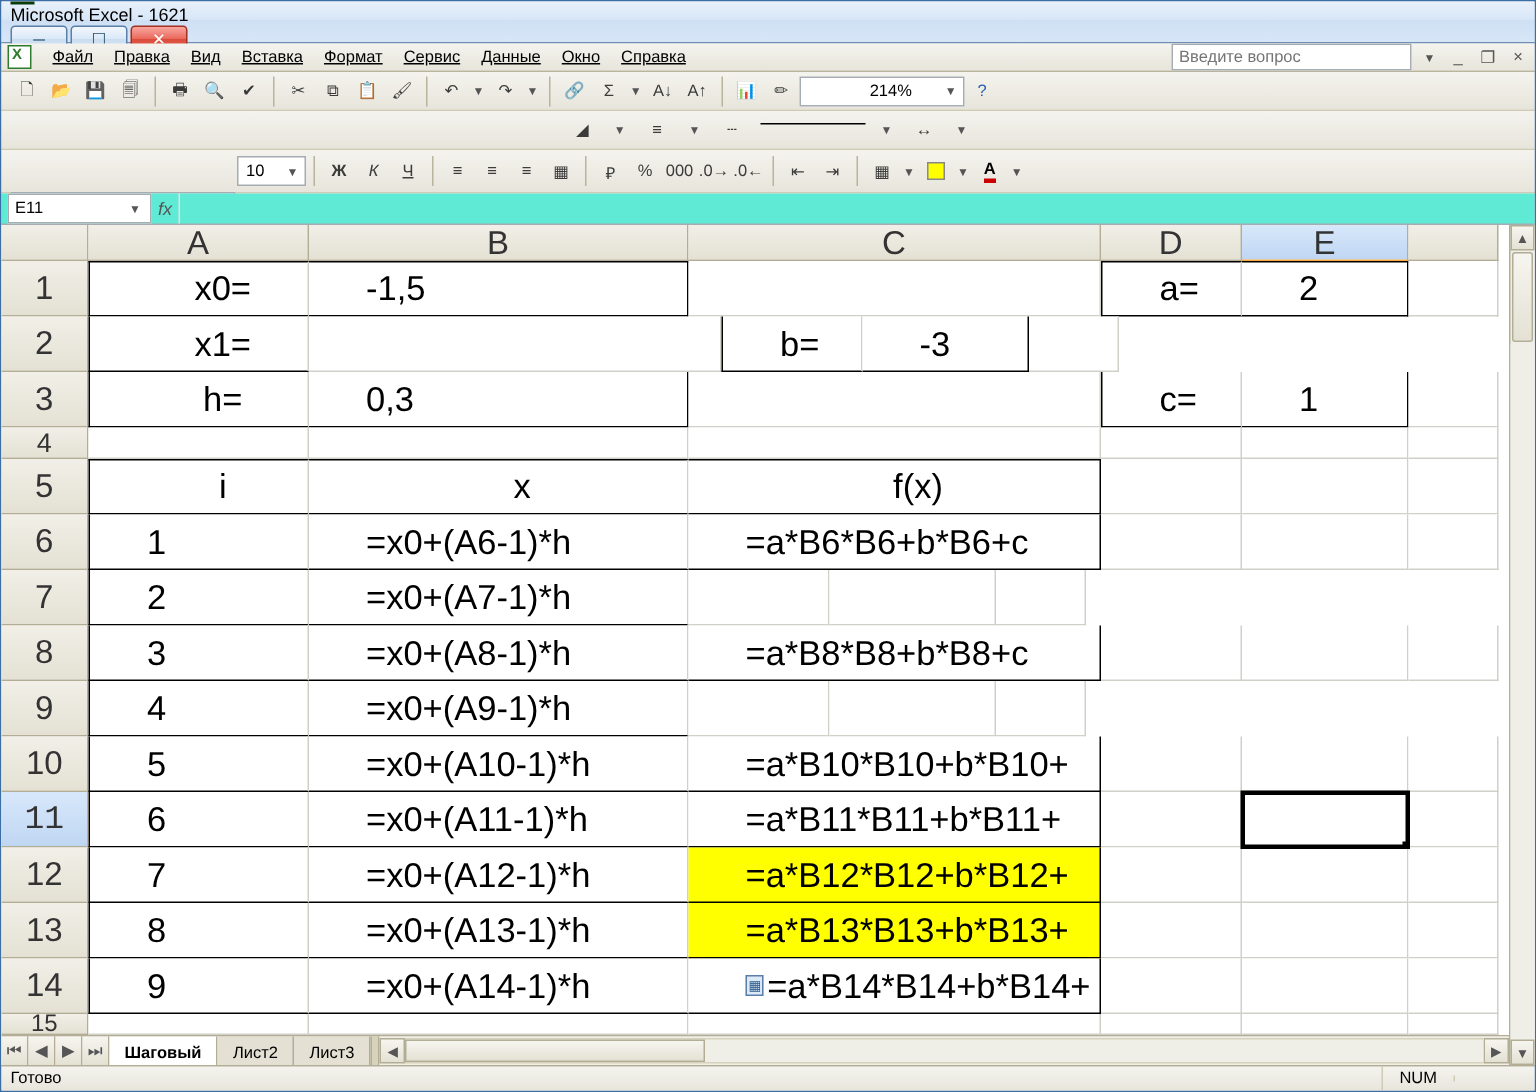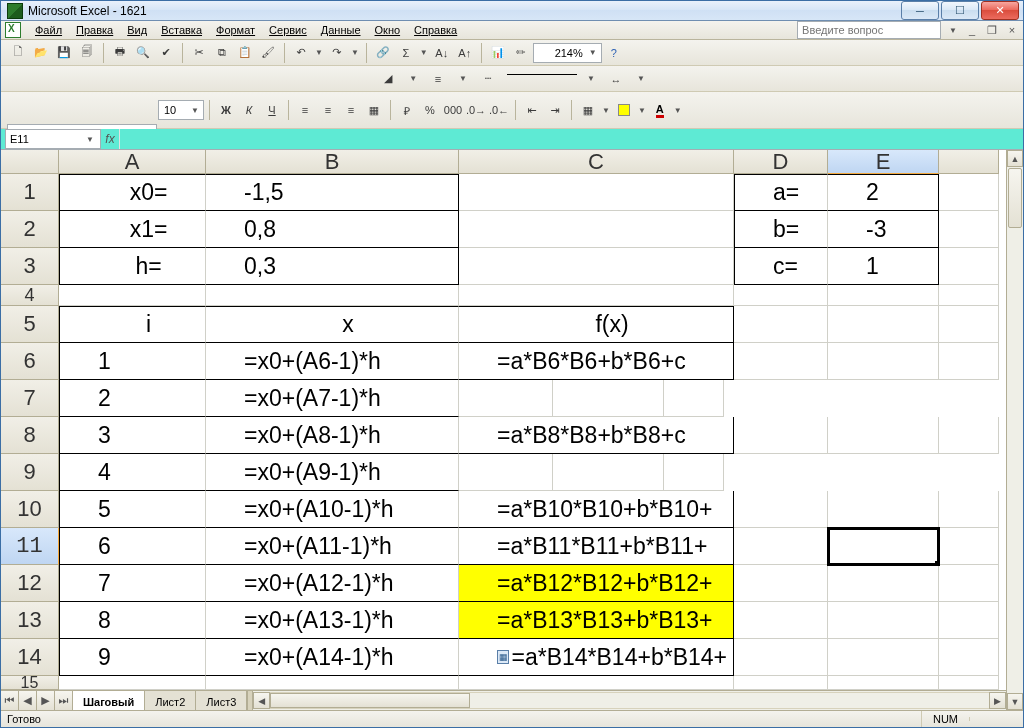--- a/index.html
+++ b/index.html
@@ -1,41 +1,41 @@
 <!DOCTYPE html>
 <html><head>
 <meta charset="utf-8">
 <style>
   * { box-sizing: border-box; margin: 0; padding: 0; }
   html, body { width: 1024px; height: 728px; overflow: hidden; font-family: Tahoma, Arial, sans-serif; font-size: 11px; background: #fff; }
   
   .win { width: 1024px; height: 728px; border: 1px solid #3b6ea5; background: #fff; display: flex; flex-direction: column; }
-  .titlebar { height: 28px; background: linear-gradient(#e9f1fb,#d7e6f7 45%,#cfe0f4 46%,#d7e6f7); border-bottom: 1px solid #6f8eb1; display: flex; align-items: center; padding: 0 4px 0 6px; }
+  .titlebar { height: 28px; background: linear-gradient(#e9f1fb,#d7e6f7 45%,#cfe0f4 46%,#d7e6f7); border-bottom: 1px solid #6f8eb1; display: flex; align-items: flex-start; padding: 0 4px 0 6px; flex-direction: column; }
   .titlebar .appicon { width: 16px; height: 16px; margin-right: 5px; background: linear-gradient(135deg,#2d7c2d 0 50%,#1d5c1d 50% 100%); border: 1px solid #0b3b0b; }
   .titlebar .title { flex: 1; color: #000; font-size: 12px; }
   .winbtns { display:flex; gap:2px; }
   .winbtn { width: 38px; height: 19px; border: 1px solid #5a7fa8; border-radius: 3px; background: linear-gradient(#f2f7fd,#dbe9f7 45%,#c9ddef 46%,#dbe9f7); display:flex; align-items:center; justify-content:center; font-size:11px; color:#29506d; }
   .winbtn.close { background: linear-gradient(#f7a7a0,#ec6b5e 45%,#d94b3b 46%,#ec6b5e); color:#fff; border-color:#a03021; }
   
   .menubar { height: 24px; background: linear-gradient(#f4f3ee,#e7e5db); border-bottom: 1px solid #b9b49c; display:flex; align-items:center; padding: 0 4px; gap:2px; position:relative;}
   .menubar .appicon2 { width:16px; height:16px; margin-right:6px; background:#fff; border:1px solid #2d7c2d; position:relative; }
   .menubar .appicon2::after { content:"X"; color:#2d7c2d; font-weight:bold; font-size:10px; position:absolute; left:2px; top:0; }
   .menuitem { padding: 3px 6px; cursor: default; }
   .menuitem u { }
   .askbox { margin-left:auto; display:flex; align-items:center; gap:6px;}
-  .askinput { width:144px; height:18px; border:1px solid #a5acb2; background:#fff; color:#999; padding:0 4px; font-size:11px; }
+  .askinput { width:160px; height:18px; border:1px solid #a5acb2; background:#fff; color:#999; padding:0 4px; font-size:11px; }
   .mdibtn { width:14px; height:14px; display:flex; align-items:center; justify-content:center; font-size:11px; color:#555;}
   
   .toolbar { background: linear-gradient(#f4f3ee,#e7e5db); border-bottom:1px solid #cfcab3; display:flex; align-items:center; padding:2px 6px; gap:1px; min-height:26px;}
   .tbtn { width:22px; height:22px; display:flex; align-items:center; justify-content:center; border:1px solid transparent; border-radius:2px; color:#3b3b3b; }
   .sep { width:1px; height:20px; background:#b9b49c; margin:0 4px; }
   .combo { height:20px; border:1px solid #a5acb2; background:#fff; display:flex; align-items:center; padding:0 2px 0 5px; font-size:11px;}
   .combo .dd { margin-left:4px; font-size:8px; color:#555;}
   .dd { font-size:8px; color:#555; padding:0 2px;}
-  .zoom { width:44px; text-align:right;}
+  .zoom { width:44px; text-align:left;margin-left:41px;}
   .linebox { width:70px; height:10px; border-top:1px solid #000;}
   .swatch { width:12px; height:12px; border:1px solid #888;}
   
   .fbar { height:22px; border-bottom:1px solid #a5acb2; display:flex; align-items:center; background:#5eead4;}
   .namebox { width:96px; height:20px; border:1px solid #a5acb2; margin:0 0 0 4px; display:flex; align-items:center; padding:0 4px; font-size:11px; background:#fff;}
   .namebox .dd { margin-left:auto;}
   .fx { width:18px; text-align:center; font-style:italic; color:#555; font-size:12px;}
   .fxline { flex:1; height:20px; border-left:1px solid #e2e2e2;}
   
   .book { flex:1; display:flex; position:relative; background:#fff;}
@@ -241,21 +241,20 @@
           <div class="cell cB left bord-t bord-b bord-r">-1,5</div>
           <div class="cell cC"></div>
           <div class="cell cD left bord-t bord-l bord-b">a=</div>
           <div class="cell cE left bord-t bord-b bord-r">2</div>
           <div class="cell cF"></div>
         </div>
 
         <div class="row">
           <div class="rh">2</div>
           <div class="cell cA cntr bord-l bord-b">x1=</div>
-          <div class="cell cB left bord-b bord-r">0,8</div>
           <div class="cell cC"></div>
           <div class="cell cD left bord-l bord-b">b=</div>
           <div class="cell cE left bord-b bord-r">-3</div>
           <div class="cell cF"></div>
         </div>
 
         <div class="row">
           <div class="rh">3</div>
           <div class="cell cA cntr bord-l bord-b">h=</div>
           <div class="cell cB left bord-b bord-r">0,3</div>

